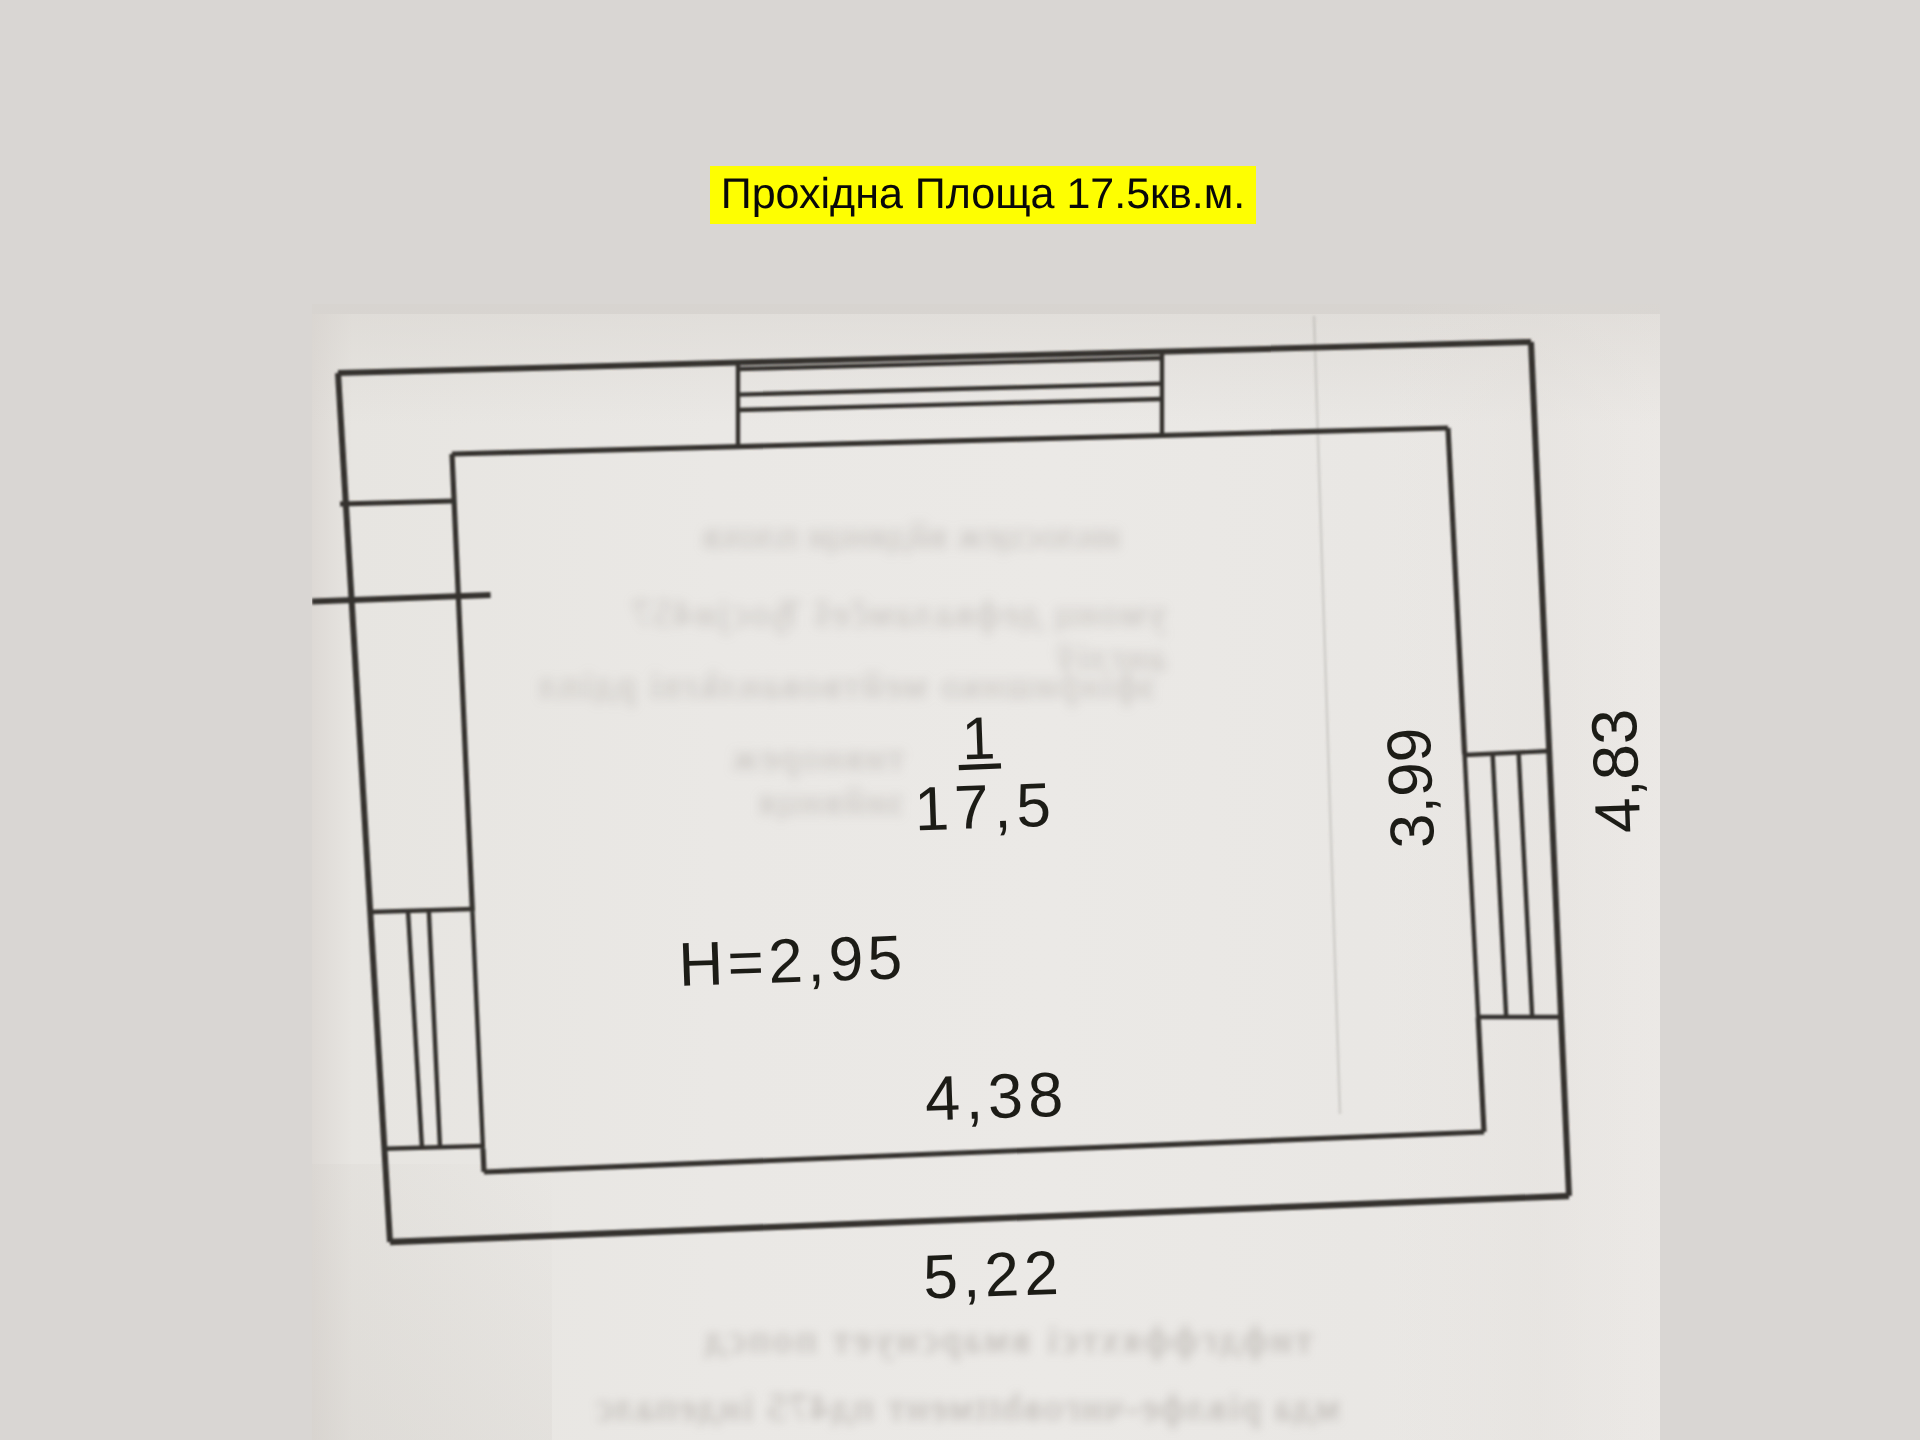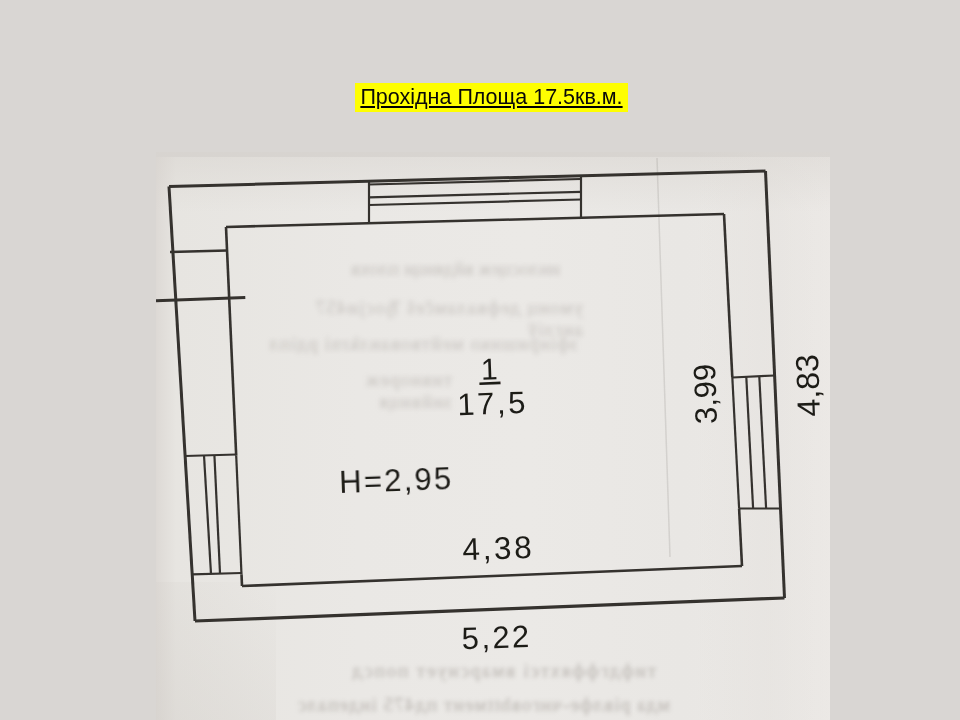--- a/index.html
+++ b/index.html
@@ -1,18 +1,18 @@
 <!DOCTYPE html>
 <html><head>
 <meta charset="utf-8">
 <style>
   html,body{margin:0;padding:0;}
   body{width:960px;height:720px;overflow:hidden;background:#d8d5d2;
        font-family:"Liberation Sans",sans-serif;position:relative;}
-  .abs{position:absolute;text-decoration:underline;}
+  .abs{position:absolute;}
 </style>
 </head>
 <body>
 
 <div class="abs" style="left:0;top:0;width:960px;height:720px;background:#d9d6d3;"></div>
 
 <div class="abs" style="left:355px;top:83px;width:273px;height:29px;background:#fefe01;
      display:flex;align-items:center;justify-content:center;">
   <span style="font-size:21.5px;color:#090909;letter-spacing:0px;white-space:nowrap;">Прохідна Площа 17.5кв.м.</span>
 </div>

